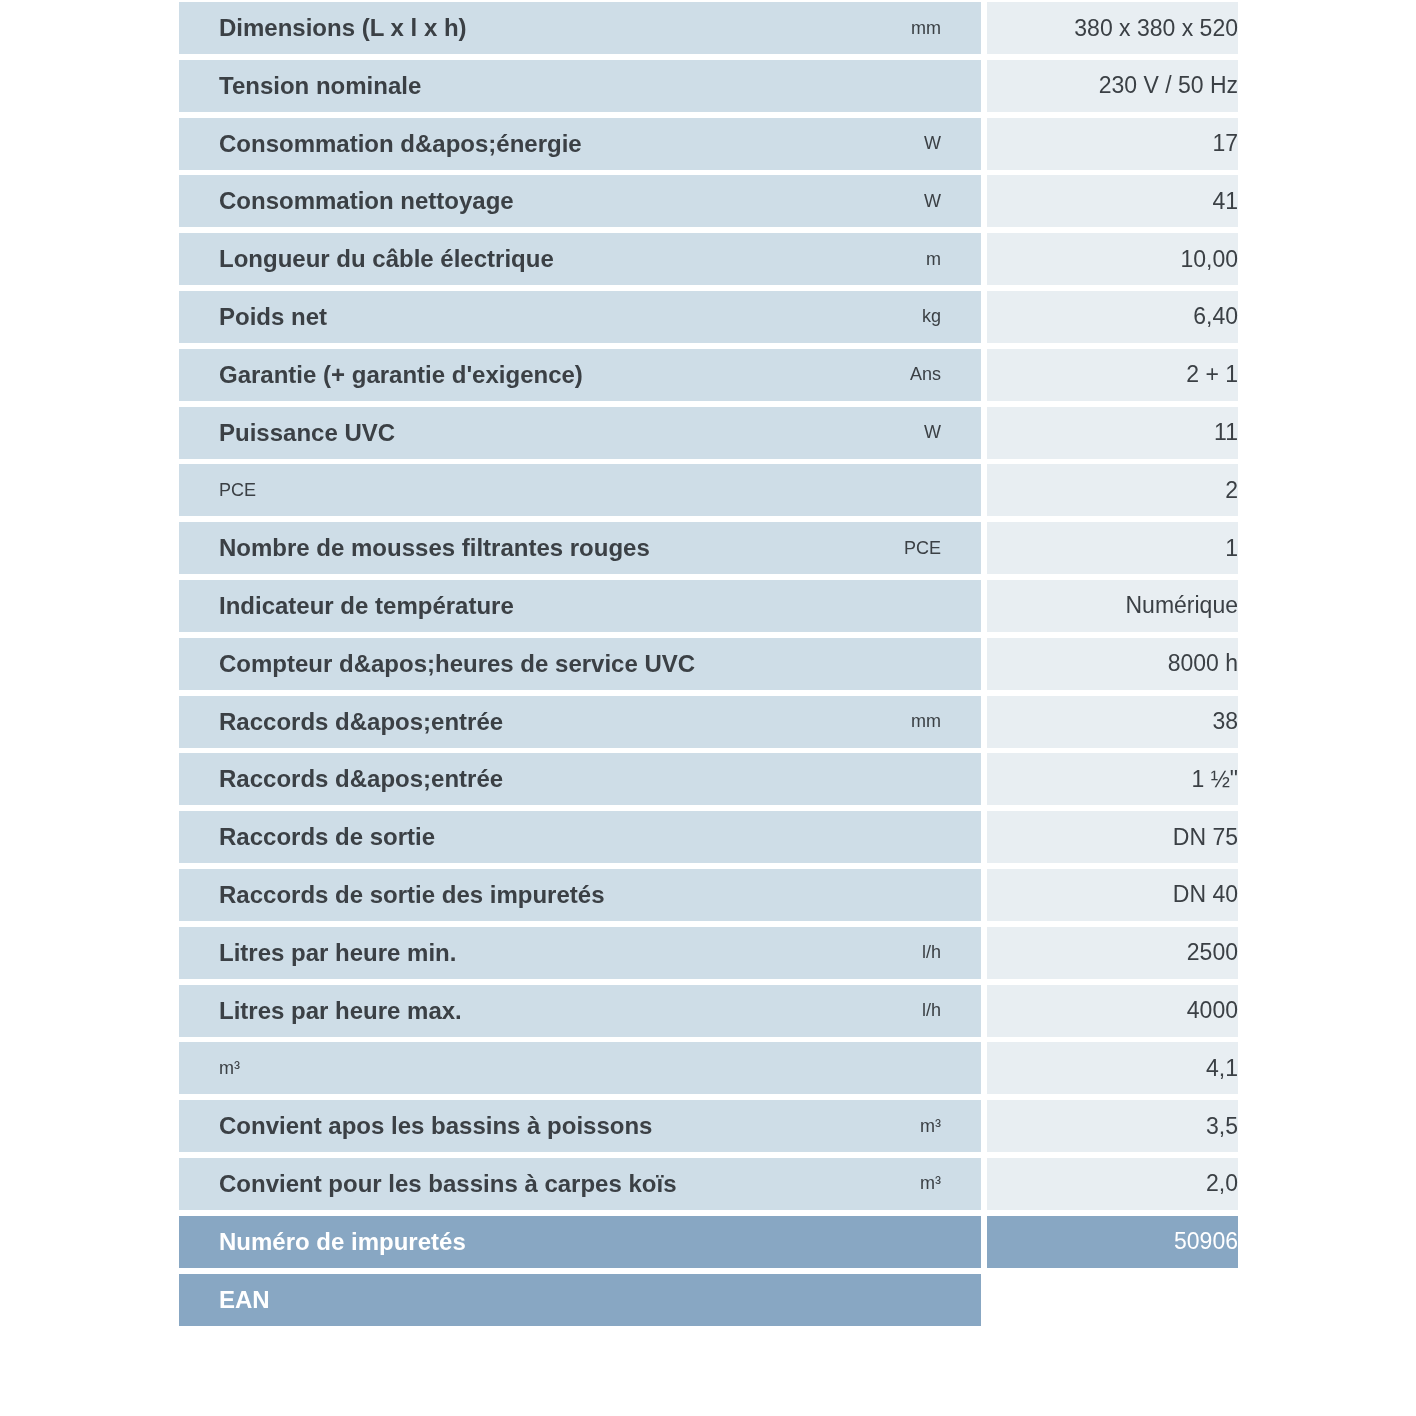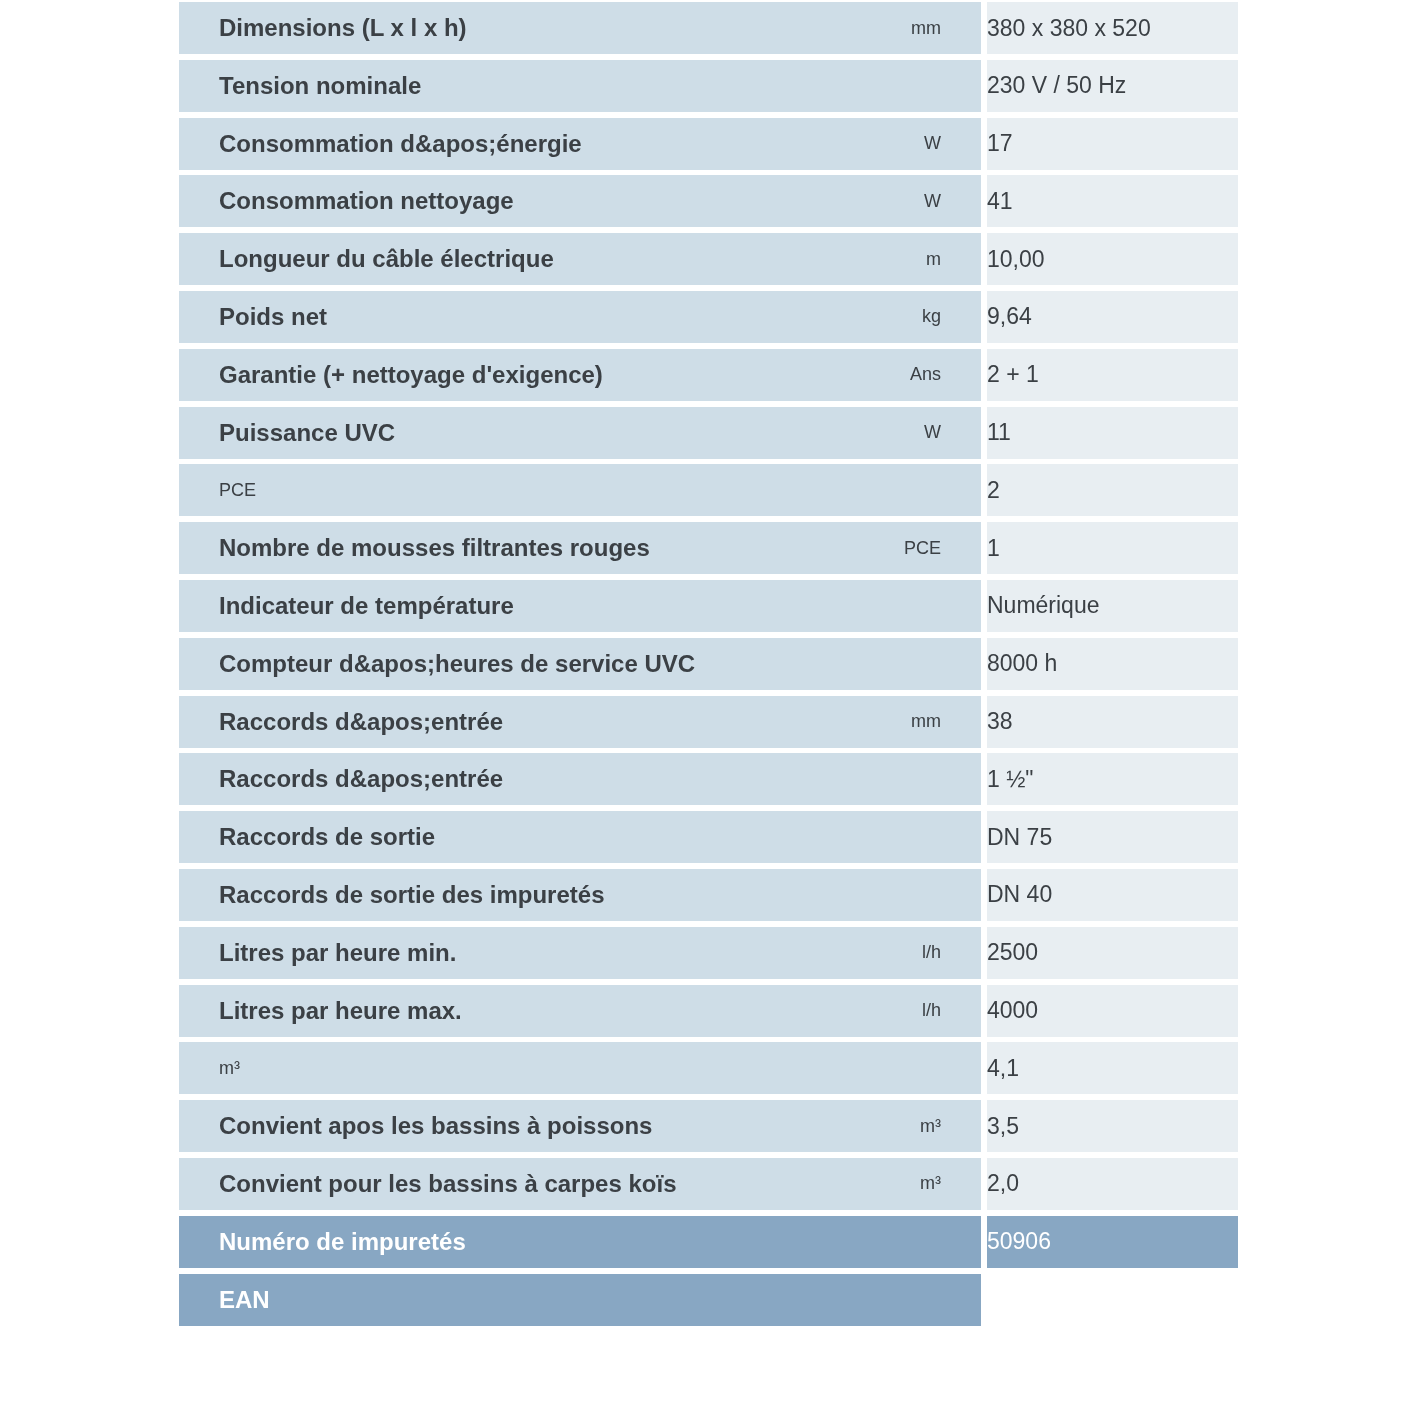--- a/index.html
+++ b/index.html
@@ -38,21 +38,21 @@
     padding:0 40px;
     margin-right:6px;
     flex:none;
   }
   .cell-value{
     width:251px;
     flex:none;
     background:var(--value-bg);
     display:flex;
     align-items:center;
-    justify-content:flex-start;
+    justify-content:flex-end;
     text-align:center;
   }
   .label{
     font-weight:bold;
     font-size:24px;
     color:var(--text);
     white-space:nowrap;
   }
   .unit{
     font-size:18px;
@@ -127,27 +127,27 @@
       <span class="value">10,00</span>
     </div>
   </div>
 
   <div class="row">
     <div class="cell-main">
       <span class="label">Poids net</span>
       <span class="unit">kg</span>
     </div>
     <div class="cell-value">
-      <span class="value">9,64</span>
-    </div>
-  </div>
-
-  <div class="row">
-    <div class="cell-main">
-      <span class="label">Garantie (+ nettoyage d'exigence)</span>
+      <span class="value">6,40</span>
+    </div>
+  </div>
+
+  <div class="row">
+    <div class="cell-main">
+      <span class="label">Garantie (+ garantie d'exigence)</span>
       <span class="unit">Ans</span>
     </div>
     <div class="cell-value">
       <span class="value">2 + 1</span>
     </div>
   </div>
 
   <div class="row">
     <div class="cell-main">
       <span class="label">Puissance UVC</span>

